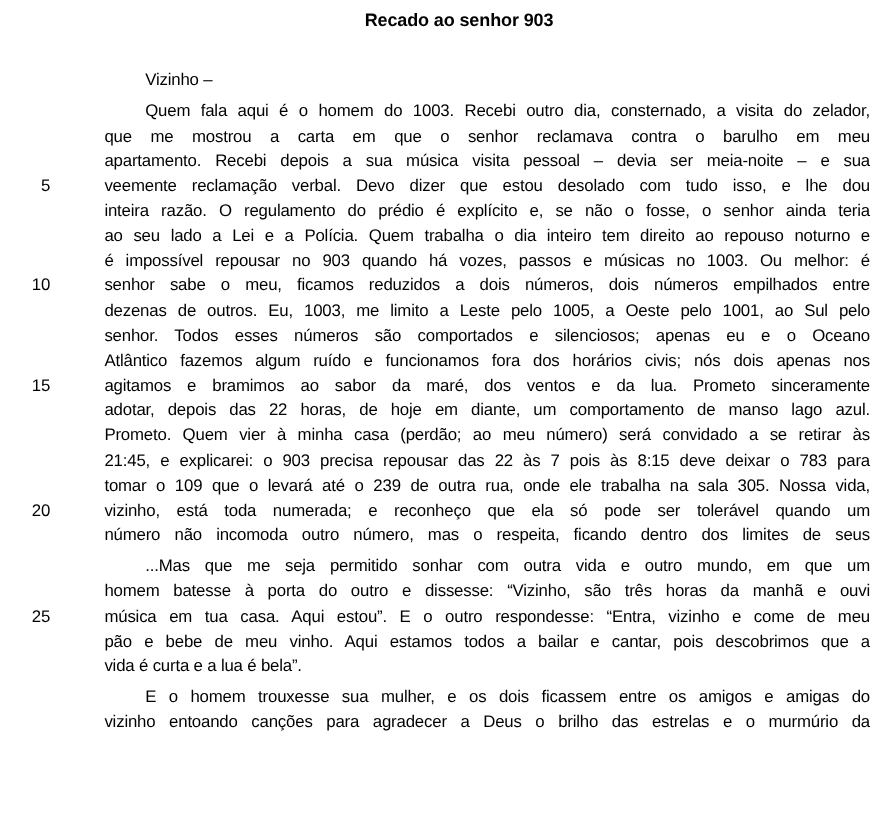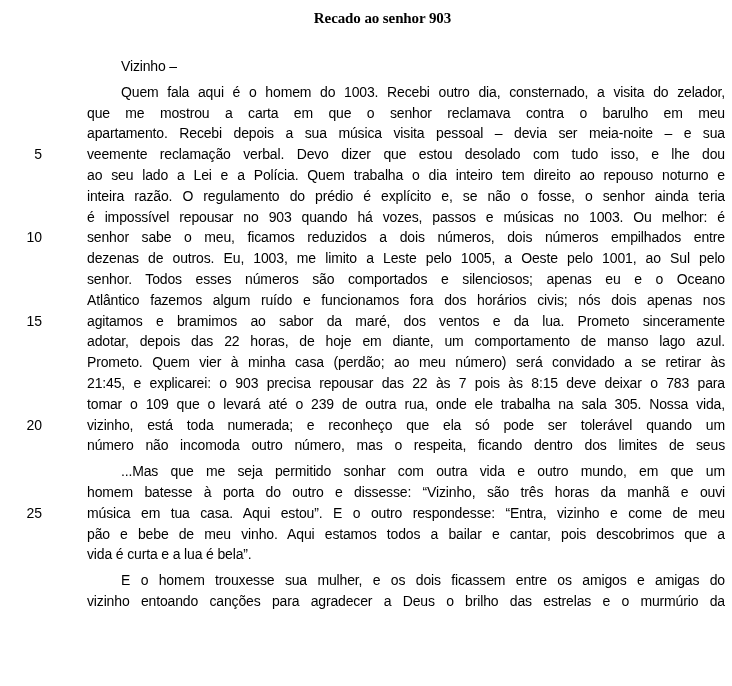--- a/index.html
+++ b/index.html
@@ -19,21 +19,20 @@
   }
   .title {
     margin-left: 40px;
     margin-right: 7px;
     padding-top: 8px;
     text-align: center;
     font-weight: bold;
     font-size: 15px;
     line-height: 20px;
     letter-spacing: -0.1px;
-    font-family: Liberation Serif, serif;
   }
   .textbody {
     margin-top: 28px;
     margin-left: 87px;
     margin-right: 7px;
     font-size: 14px;
     line-height: 20.8px;
     letter-spacing: -0.15px;
   }
   .line {
@@ -84,25 +83,25 @@
       <div class="line">
     <span class="lnum"></span>
     <span class="ltext">apartamento. Recebi depois a sua música visita pessoal – devia ser meia-noite – e sua</span>
   </div>
       <div class="line">
     <span class="lnum">5</span>
     <span class="ltext">veemente reclamação verbal. Devo dizer que estou desolado com tudo isso, e lhe dou</span>
   </div>
       <div class="line">
     <span class="lnum"></span>
-    <span class="ltext">ao seu lado a Lei e a Polícia. Quem trabalha o dia inteiro tem direito ao repouso noturno e</span>
+    <span class="ltext">inteira razão. O regulamento do prédio é explícito e, se não o fosse, o senhor ainda teria</span>
   </div>
       <div class="line">
     <span class="lnum"></span>
-    <span class="ltext">inteira razão. O regulamento do prédio é explícito e, se não o fosse, o senhor ainda teria</span>
+    <span class="ltext">ao seu lado a Lei e a Polícia. Quem trabalha o dia inteiro tem direito ao repouso noturno e</span>
   </div>
       <div class="line">
     <span class="lnum"></span>
     <span class="ltext">é impossível repousar no 903 quando há vozes, passos e músicas no 1003. Ou melhor: é</span>
   </div>
       <div class="line">
     <span class="lnum">10</span>
     <span class="ltext">senhor sabe o meu, ficamos reduzidos a dois números, dois números empilhados entre</span>
   </div>
       <div class="line">

